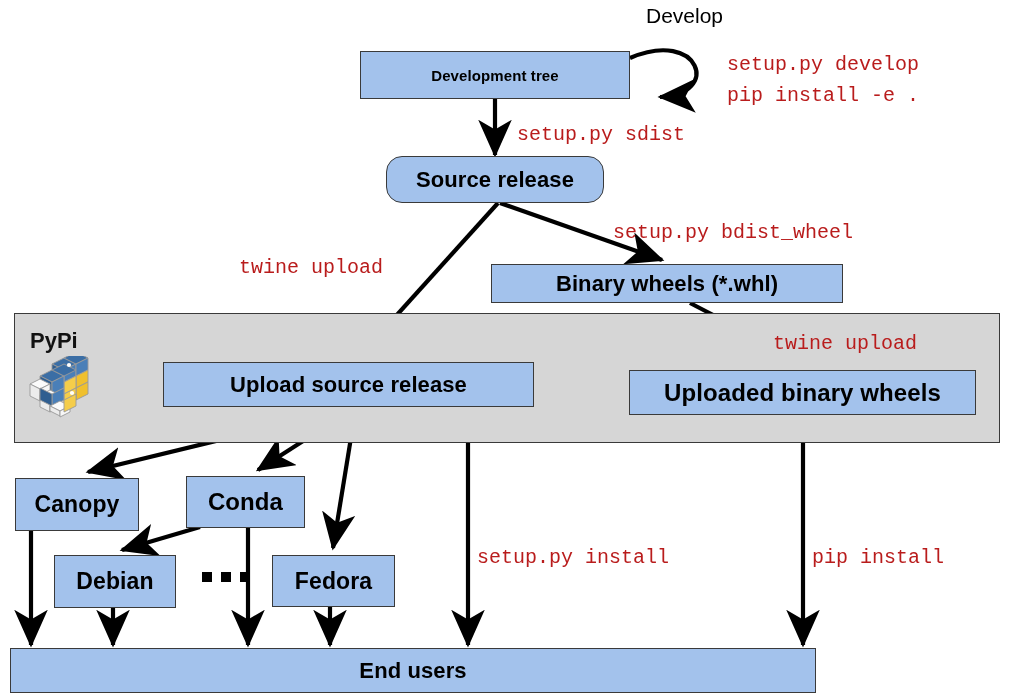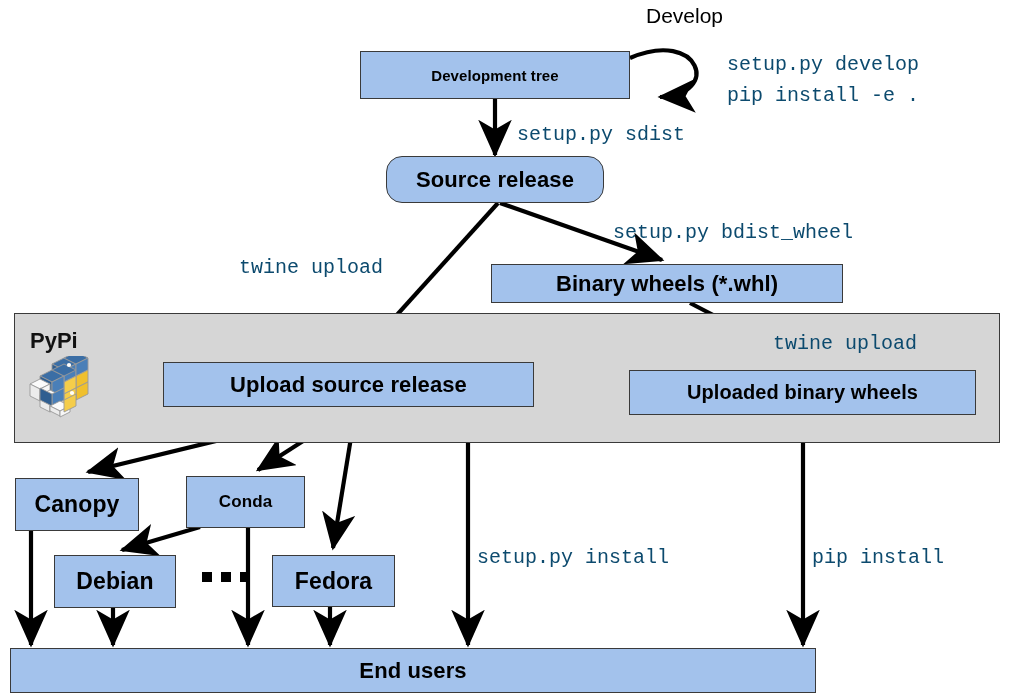--- a/index.html
+++ b/index.html
@@ -32,21 +32,21 @@
     align-items: center;
     justify-content: center;
     font-family: "Liberation Sans", sans-serif;
     letter-spacing: 0.1px;
     z-index: 5;
   }
   .cmd {
     position: absolute;
     font-family: "Liberation Mono", monospace;
     font-size: 20px;
-    color: #0c4a6e;
+    color: #b91c1c;
     white-space: pre;
     z-index: 6;
   }
   .plainlabel {
     position: absolute;
     font-family: "Liberation Sans", sans-serif;
     font-size: 21px;
     color: #000000;
     white-space: pre;
     z-index: 6;
@@ -166,25 +166,25 @@
   </svg>
 
   <div class="node" style="left:360px; top:51px; width:270px; height:48px; font-size:15px;">Development  tree</div>
 
   <div class="node" style="left:386px; top:156px; width:218px; height:47px; font-size:22px;border-radius:16px;">Source release</div>
 
   <div class="node" style="left:491px; top:264px; width:352px; height:39px; font-size:22px;">Binary wheels (*.whl)</div>
 
   <div class="node" style="left:163px; top:362px; width:371px; height:45px; font-size:22px;">Upload source release</div>
 
-  <div class="node" style="left:629px; top:370px; width:347px; height:45px; font-size:20px;">Uploaded binary wheels</div>
+  <div class="node" style="left:629px; top:370px; width:347px; height:45px; font-size:24px;">Uploaded binary wheels</div>
 
   <div class="node" style="left:15px; top:478px; width:124px; height:53px; font-size:23px;">Canopy</div>
 
-  <div class="node" style="left:186px; top:476px; width:119px; height:52px; font-size:17px;">Conda</div>
+  <div class="node" style="left:186px; top:476px; width:119px; height:52px; font-size:24px;">Conda</div>
 
   <div class="node" style="left:54px; top:555px; width:122px; height:53px; font-size:23px;">Debian</div>
 
   <div class="node" style="left:272px; top:555px; width:123px; height:52px; font-size:23px;">Fedora</div>
 
   <div class="node" style="left:10px; top:648px; width:806px; height:45px; font-size:22px;">End users</div>
 
   <div class="dots" style="left:202px; top:572px;">
     <span></span>
     <span></span>

